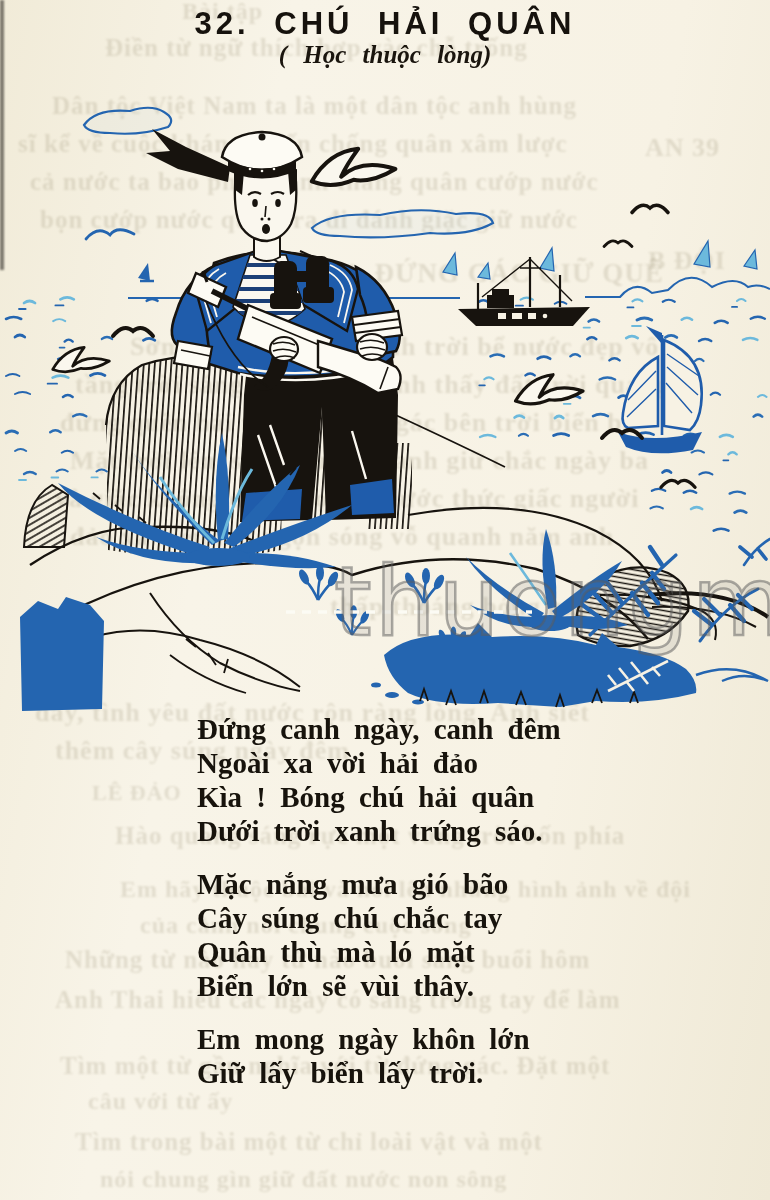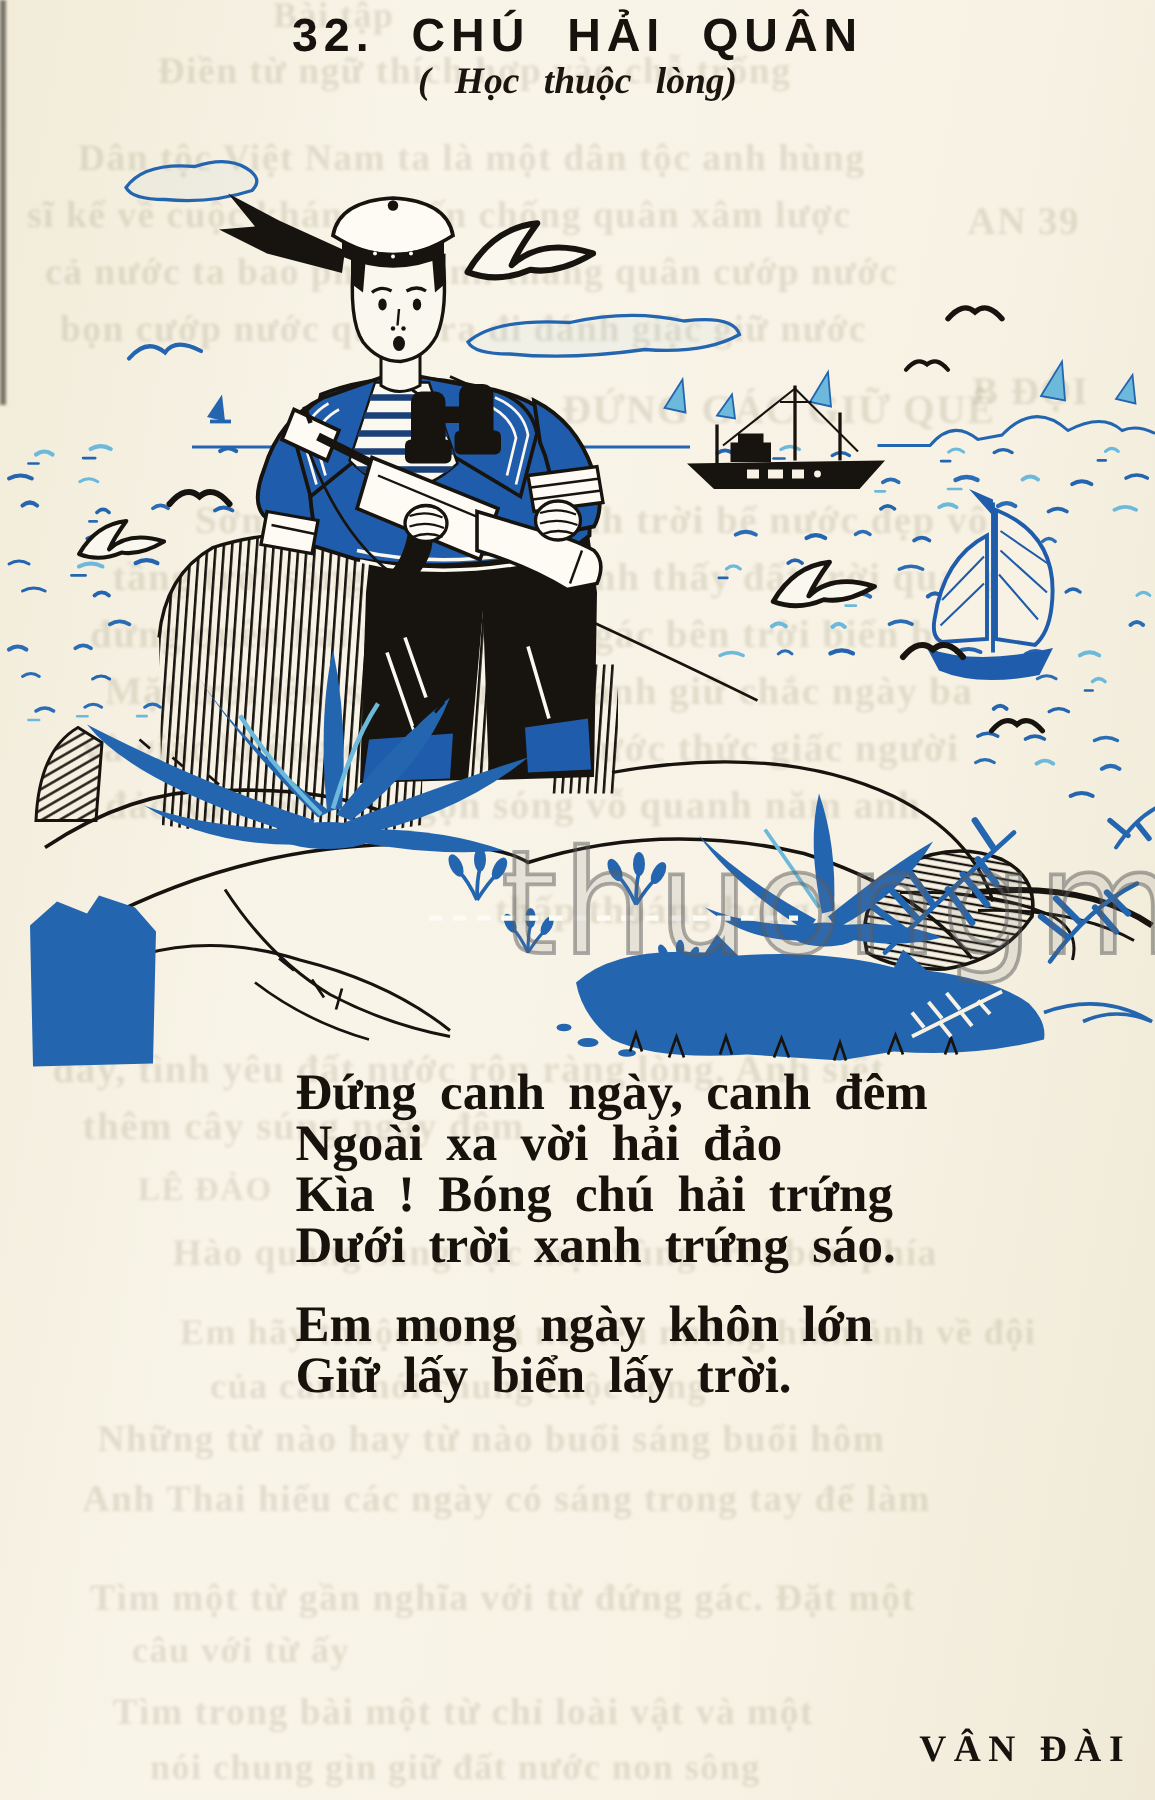--- a/index.html
+++ b/index.html
@@ -8,21 +8,21 @@
         font-family:"Liberation Serif",serif;}
   .edge-shadow{position:absolute;left:0;top:0;width:4px;height:270px;background:#1b1813;opacity:.55;filter:blur(1px);z-index:8;}
   .ghost-layer{position:absolute;inset:0;z-index:1;}
   .ghost{position:absolute;color:#6e6342;opacity:.16;filter:blur(1px);font-weight:bold;white-space:nowrap;letter-spacing:1px;}
   .title{position:absolute;top:6px;left:0;width:100%;text-align:center;z-index:4;
          font-family:"Liberation Sans",sans-serif;font-weight:bold;font-size:31px;
          letter-spacing:4px;word-spacing:12px;color:#16120d;}
   .subtitle{position:absolute;top:41px;left:0;width:100%;text-align:center;z-index:4;
             font-style:italic;font-weight:bold;font-size:25px;word-spacing:10px;color:#1a150e;}
   .illu{position:absolute;left:0;top:95px;z-index:2;}
-  .poem{position:absolute;left:197px;top:712px;z-index:4;font-weight:bold;font-size:34px;
+  .poem{position:absolute;left:197px;top:712px;z-index:4;font-weight:bold;font-size:29px;
         line-height:34px;word-spacing:7px;color:#17130c;}
   .stanza{margin:0 0 19px 0;}
   .author{position:absolute;top:1153px;right:16px;z-index:4;font-weight:bold;font-size:25px;
           letter-spacing:5px;color:#16120d;}
   .wm{position:absolute;left:334px;top:546px;z-index:6;white-space:nowrap;
       font-family:"DejaVu Sans",sans-serif;font-size:96px;letter-spacing:3px;
       color:rgba(130,130,130,0.14);-webkit-text-stroke:2.5px rgba(92,92,92,0.5);}
 </style>
 </head>
 <body>
@@ -396,25 +396,30 @@
       <path d="M752,462 L740,452 M758,454 L766,464" stroke-width="3.6"></path>
     </g>
 
     <path d="M286,517 L532,517" stroke="#fcfbf4" stroke-width="3.5" stroke-dasharray="9 7"></path>
   </svg>
 
   <div class="poem">
     <div class="stanza">
       <div>Đứng canh ngày, canh đêm</div>
       <div>Ngoài xa vời hải đảo</div>
-      <div>Kìa ! Bóng chú hải trứng</div>
+      <div>Kìa ! Bóng chú hải quân</div>
       <div>Dưới trời xanh trứng sáo.</div>
+    </div>
+    <div class="stanza">
+      <div>Mặc nắng mưa gió bão</div>
+      <div>Cây súng chú chắc tay</div>
+      <div>Quân thù mà ló mặt</div>
+      <div>Biển lớn sẽ vùi thây.</div>
     </div>
     <div class="stanza">
       <div>Em mong ngày khôn lớn</div>
       <div>Giữ lấy biển lấy trời.</div>
     </div>
   </div>
 
-  <div class="author">VÂN ĐÀI</div>
 
   <div class="wm">thuongm</div>
 </div>
 
 </body></html>

